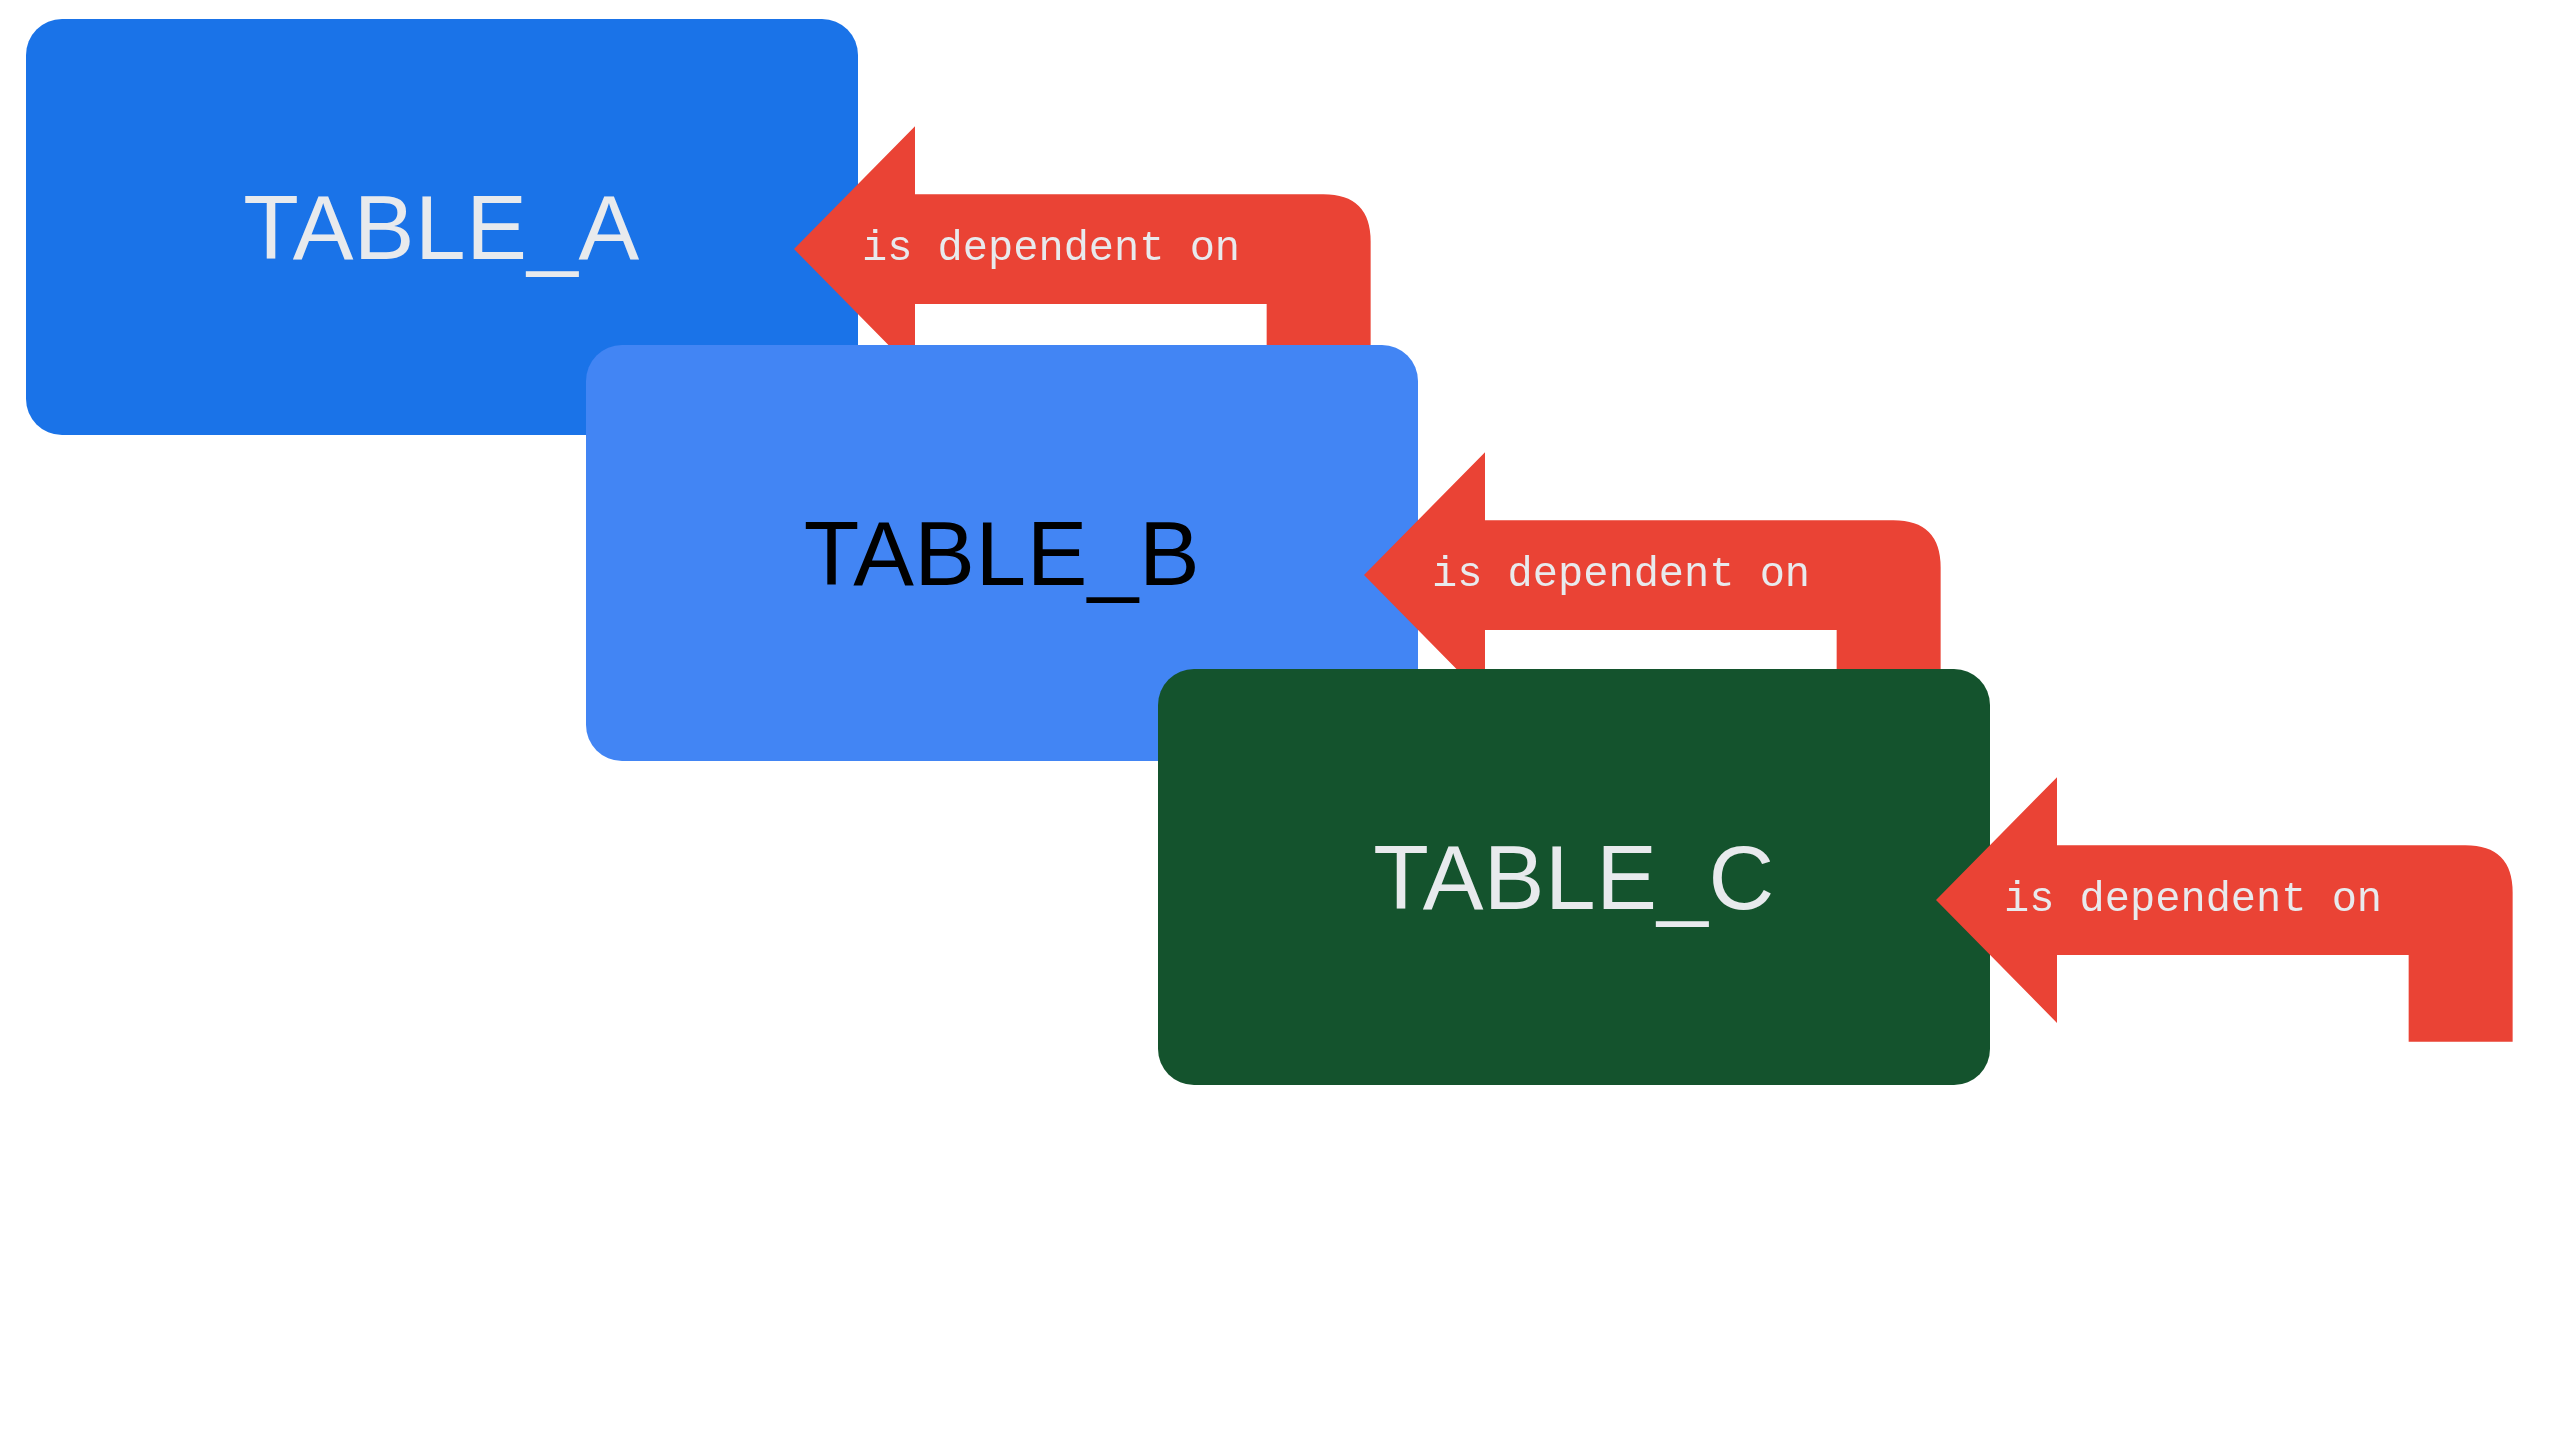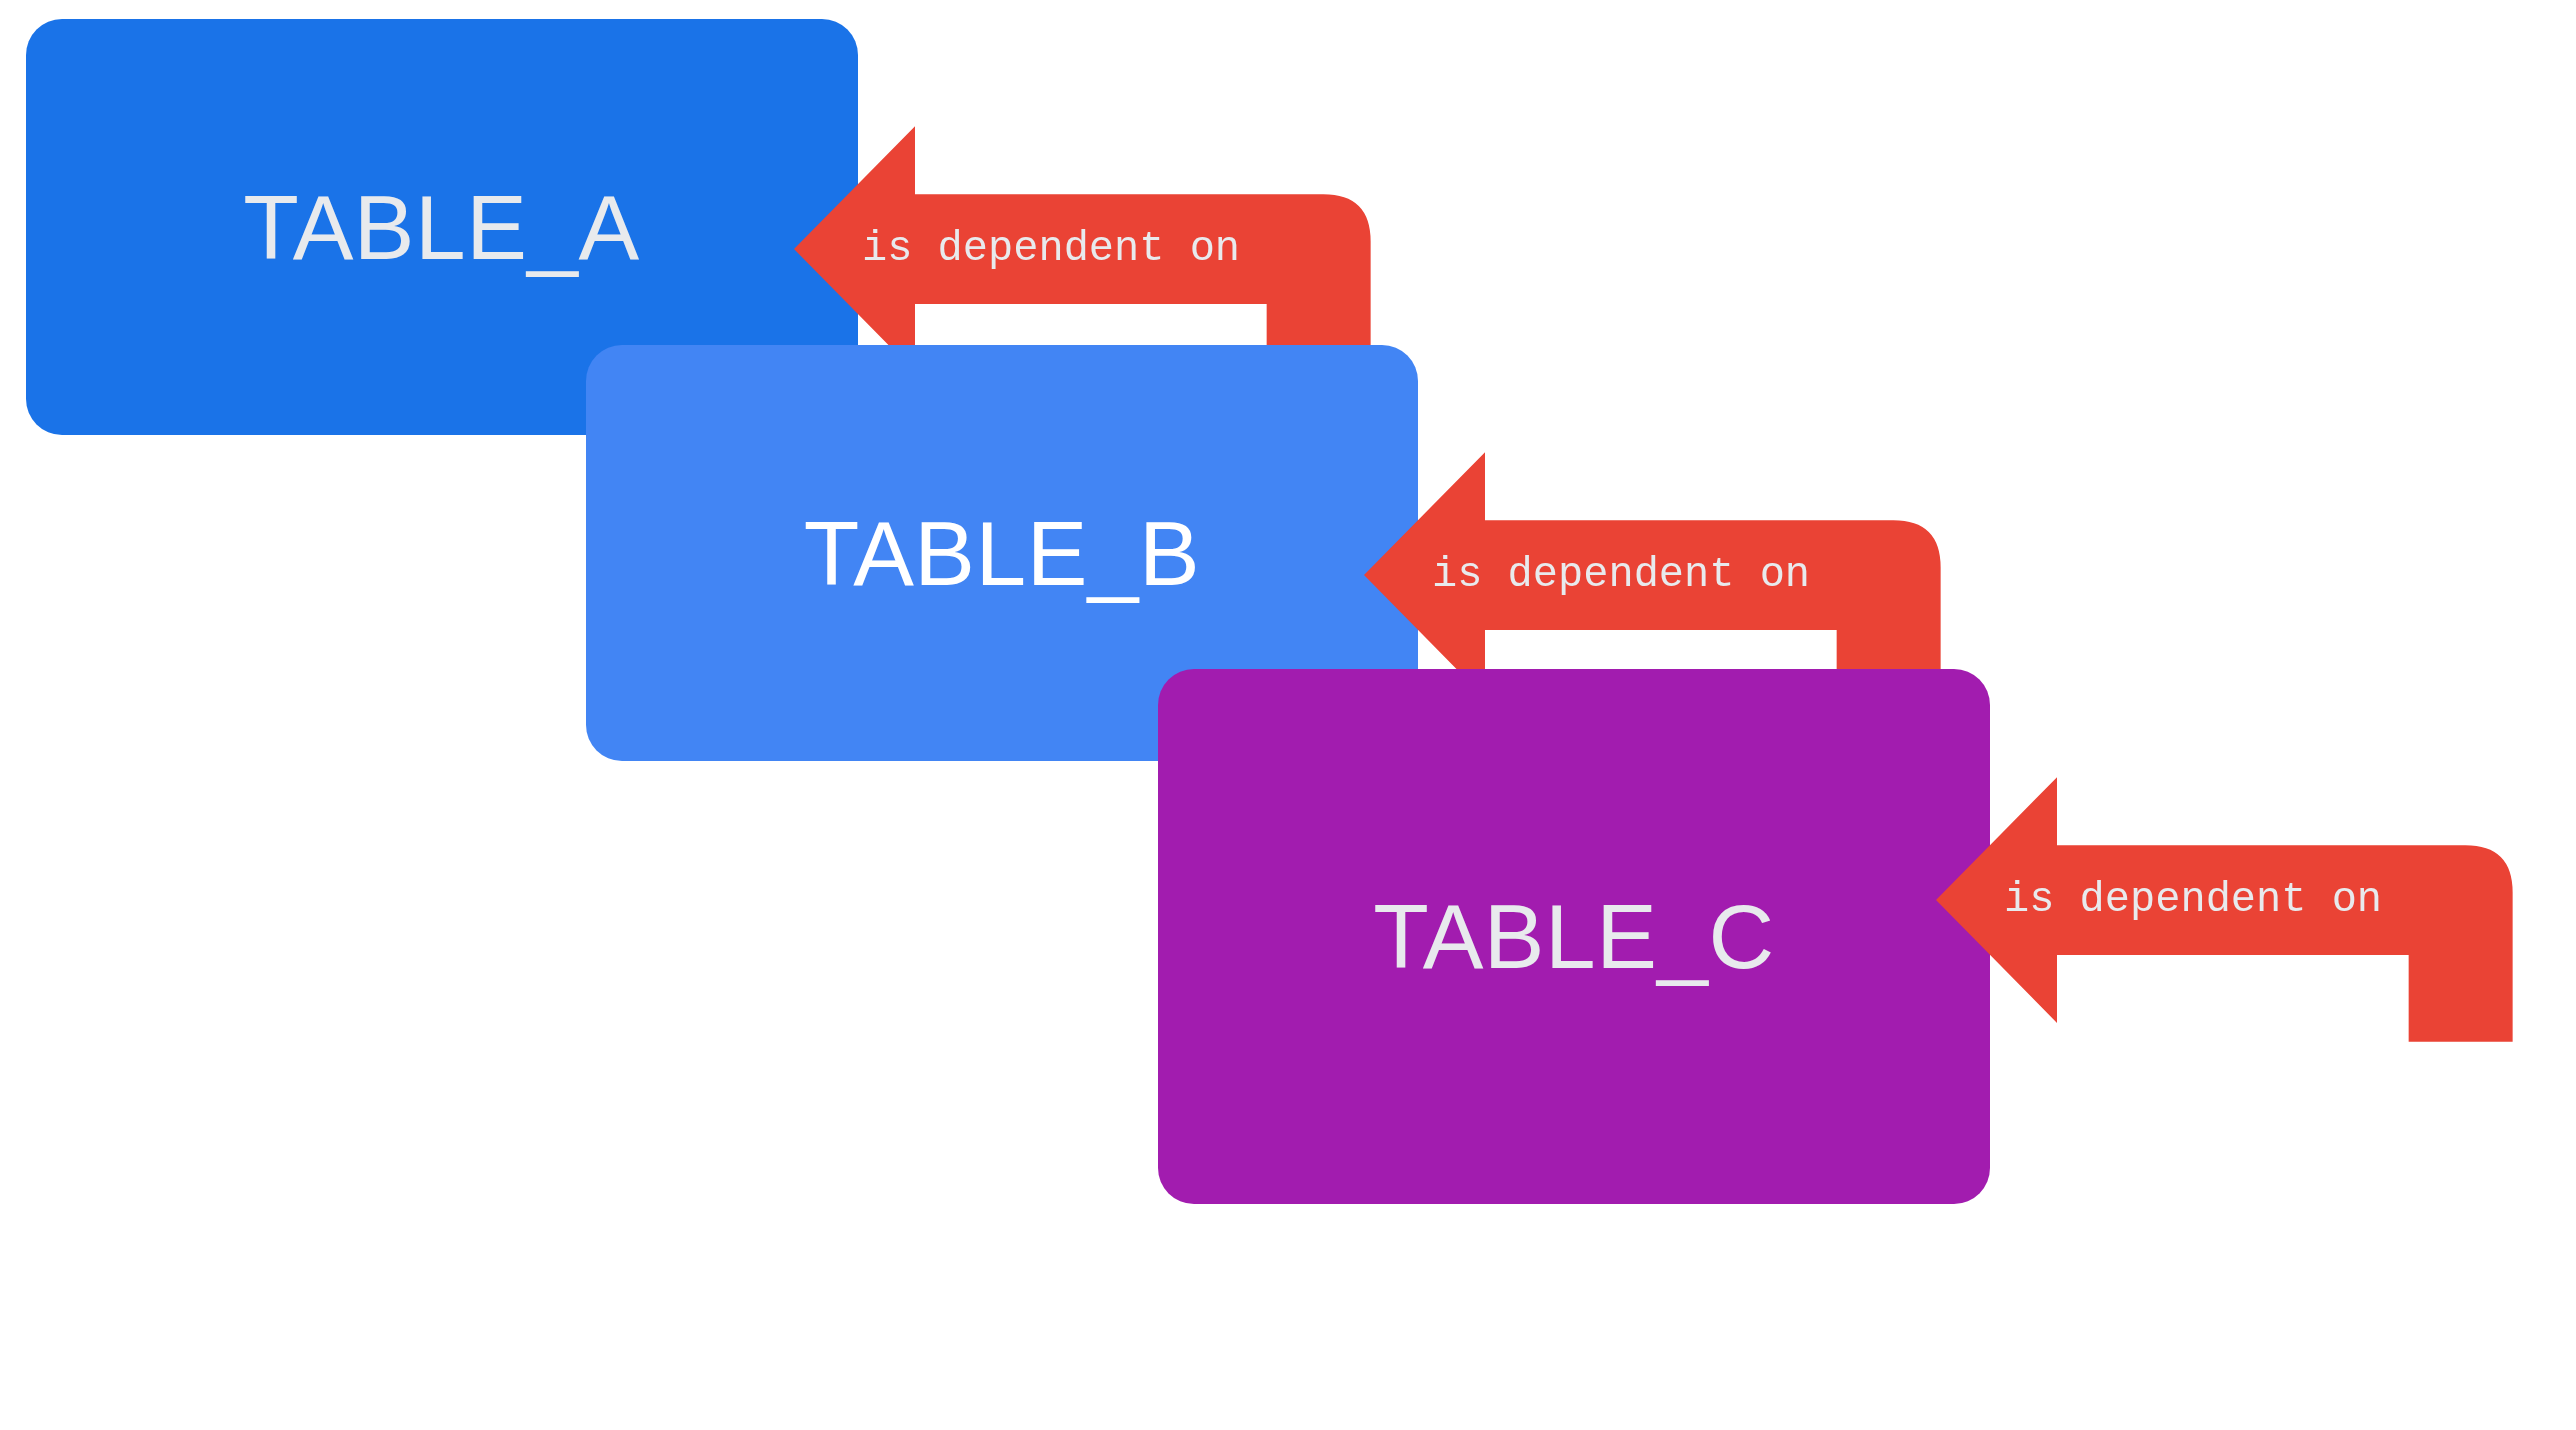--- a/index.html
+++ b/index.html
@@ -81,40 +81,40 @@
                L 610 280
                L 500 280
                L 500 188
                L 128 188
                L 128 260 Z" fill="#ea4335"></path>
     </svg>
     <span class="edge-label" style="left: 68px; top: 102px; color: rgb(232, 234, 237);">is dependent on</span>
   </div>
 
   <div class="node layer-node-b" style="left: 586px; top: 345px; width: 832px; height: 416px; background: rgb(66, 133, 244);">
-    <span class="node-label" style="color: #ffffff;">TABLE_B</span>
+    <span class="node-label" style="color: #000000;">TABLE_B</span>
   </div>
 
   <div class="edge layer-edge-2" style="left: 1364px; top: 452px;">
     <svg width="605" height="265" viewBox="0 0 640 280">
       <path d="M 0 130
                L 128 0
                L 128 72
                L 560 72
                Q 610 72 610 122
                L 610 280
                L 500 280
                L 500 188
                L 128 188
                L 128 260 Z" fill="#ea4335"></path>
     </svg>
     <span class="edge-label" style="left: 68px; top: 102px; color: rgb(232, 234, 237);">is dependent on</span>
   </div>
 
-  <div class="node layer-node-c" style="left: 1158px; top: 669px; width: 832px; height: 535px; background: #a21caf;">
+  <div class="node layer-node-c" style="left: 1158px; top: 669px; width: 832px; height: 416px; background: #14532d;">
     <span class="node-label" style="color: rgb(232, 234, 237);">TABLE_C</span>
   </div>
 
   <div class="edge layer-edge-3" style="left: 1936px; top: 777px;">
     <svg width="605" height="265" viewBox="0 0 640 280">
       <path d="M 0 130
                L 128 0
                L 128 72
                L 560 72
                Q 610 72 610 122

